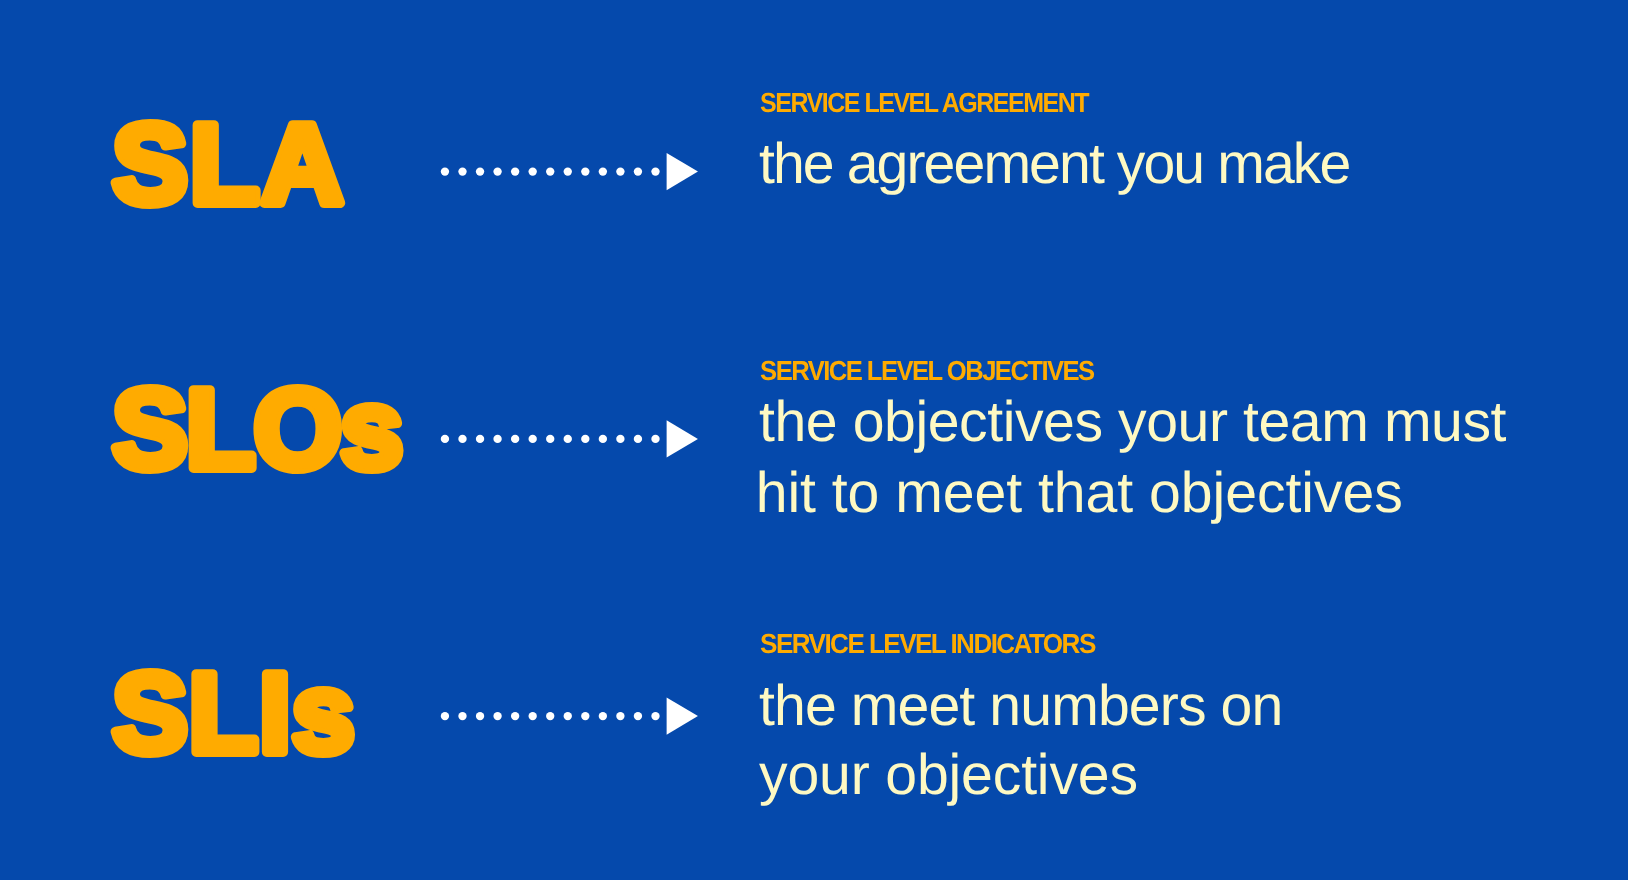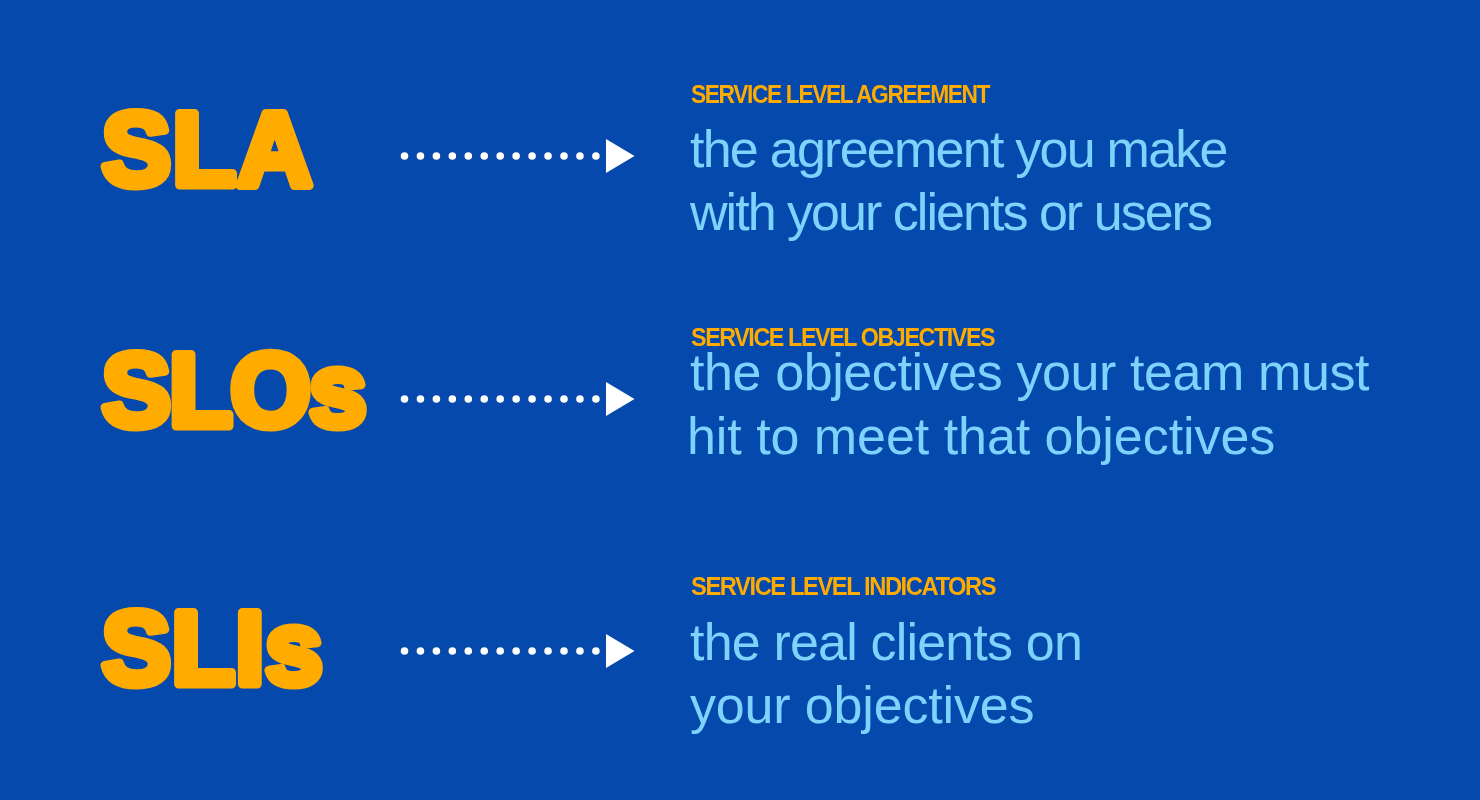--- a/index.html
+++ b/index.html
@@ -1,16 +1,16 @@
 <!DOCTYPE html>
 <html><head><meta charset="utf-8"><title>SLA SLO SLI</title><style>
 html,body{margin:0;padding:0}
 body{width:1480px;height:800px;background:#0549AC;position:relative;overflow:hidden;font-family:"Liberation Sans",sans-serif}
 .hdr{position:absolute;font-weight:bold;font-size:25px;color:#FFAB00;line-height:25px;white-space:nowrap;transform-origin:left center}
-.txt{position:absolute;font-size:52px;color:#7dd3fc;line-height:63.5px;white-space:nowrap}
+.txt{position:absolute;font-size:52px;color:#fef9c3;line-height:63.5px;white-space:nowrap}
 </style></head>
 <body>
 <svg width="1480" height="800" style="position:absolute;left:0;top:0">
   <g fill="#FFAB00" stroke="#FFAB00" stroke-width="9" stroke-linejoin="round" paint-order="stroke" font-family="Liberation Sans" font-weight="bold" font-size="103">
     <text x="102" y="184.6" letter-spacing="2">SLA</text>
     <text x="102" y="425.6" letter-spacing="-1.5">SLOs</text>
     <text x="102" y="683.6" letter-spacing="1">SLIs</text>
   </g>
   <g fill="#ffffff">
     <circle cx="404.50" cy="156.0" r="3.8"></circle>
@@ -53,14 +53,14 @@
     <circle cx="548.05" cy="651.0" r="3.8"></circle>
     <circle cx="564.00" cy="651.0" r="3.8"></circle>
     <circle cx="579.95" cy="651.0" r="3.8"></circle>
     <circle cx="595.90" cy="651.0" r="3.8"></circle>
     <polygon points="606,634.0 606,668.0 634.5,651.0"></polygon>
   </g>
 </svg>
 <div class="hdr" style="left:691px;top:82.0px;letter-spacing:-1.5px;transform:scaleX(0.910)">SERVICE LEVEL AGREEMENT</div>
 <div class="hdr" style="left:691px;top:325.0px;letter-spacing:-1.5px;transform:scaleX(0.931)">SERVICE LEVEL OBJECTIVES</div>
 <div class="hdr" style="left:691px;top:574.0px;letter-spacing:-1.5px;transform:scaleX(0.949)">SERVICE LEVEL INDICATORS</div>
-<div class="txt" style="left:690px;top:117.5px"><span style="letter-spacing:-1.75px">the agreement you make</span><br><span style="letter-spacing:-1.97px">with your clients or users</span></div>
-<div class="txt" style="left:690px;top:341px"><span style="letter-spacing:-0.40px">the objectives your team must</span><br><span style="letter-spacing:-0.05px;margin-left:-3px">hit to meet that objectives</span></div>
-<div class="txt" style="left:690px;top:610.6px"><span style="letter-spacing:-0.82px">the real clients on</span><br><span style="letter-spacing:-0.16px">your objectives</span></div>
+<div class="txt" style="left:690px;top:117.5px"><span style="letter-spacing:-1.75px">the agreement you make</span><br></div>
+<div class="txt" style="left:690px;top:353px"><span style="letter-spacing:-0.40px">the objectives your team must</span><br><span style="letter-spacing:-0.05px;margin-left:-3px">hit to meet that objectives</span></div>
+<div class="txt" style="left:690px;top:610.6px"><span style="letter-spacing:-0.82px">the meet numbers on</span><br><span style="letter-spacing:-0.16px">your objectives</span></div>
 </body></html>

